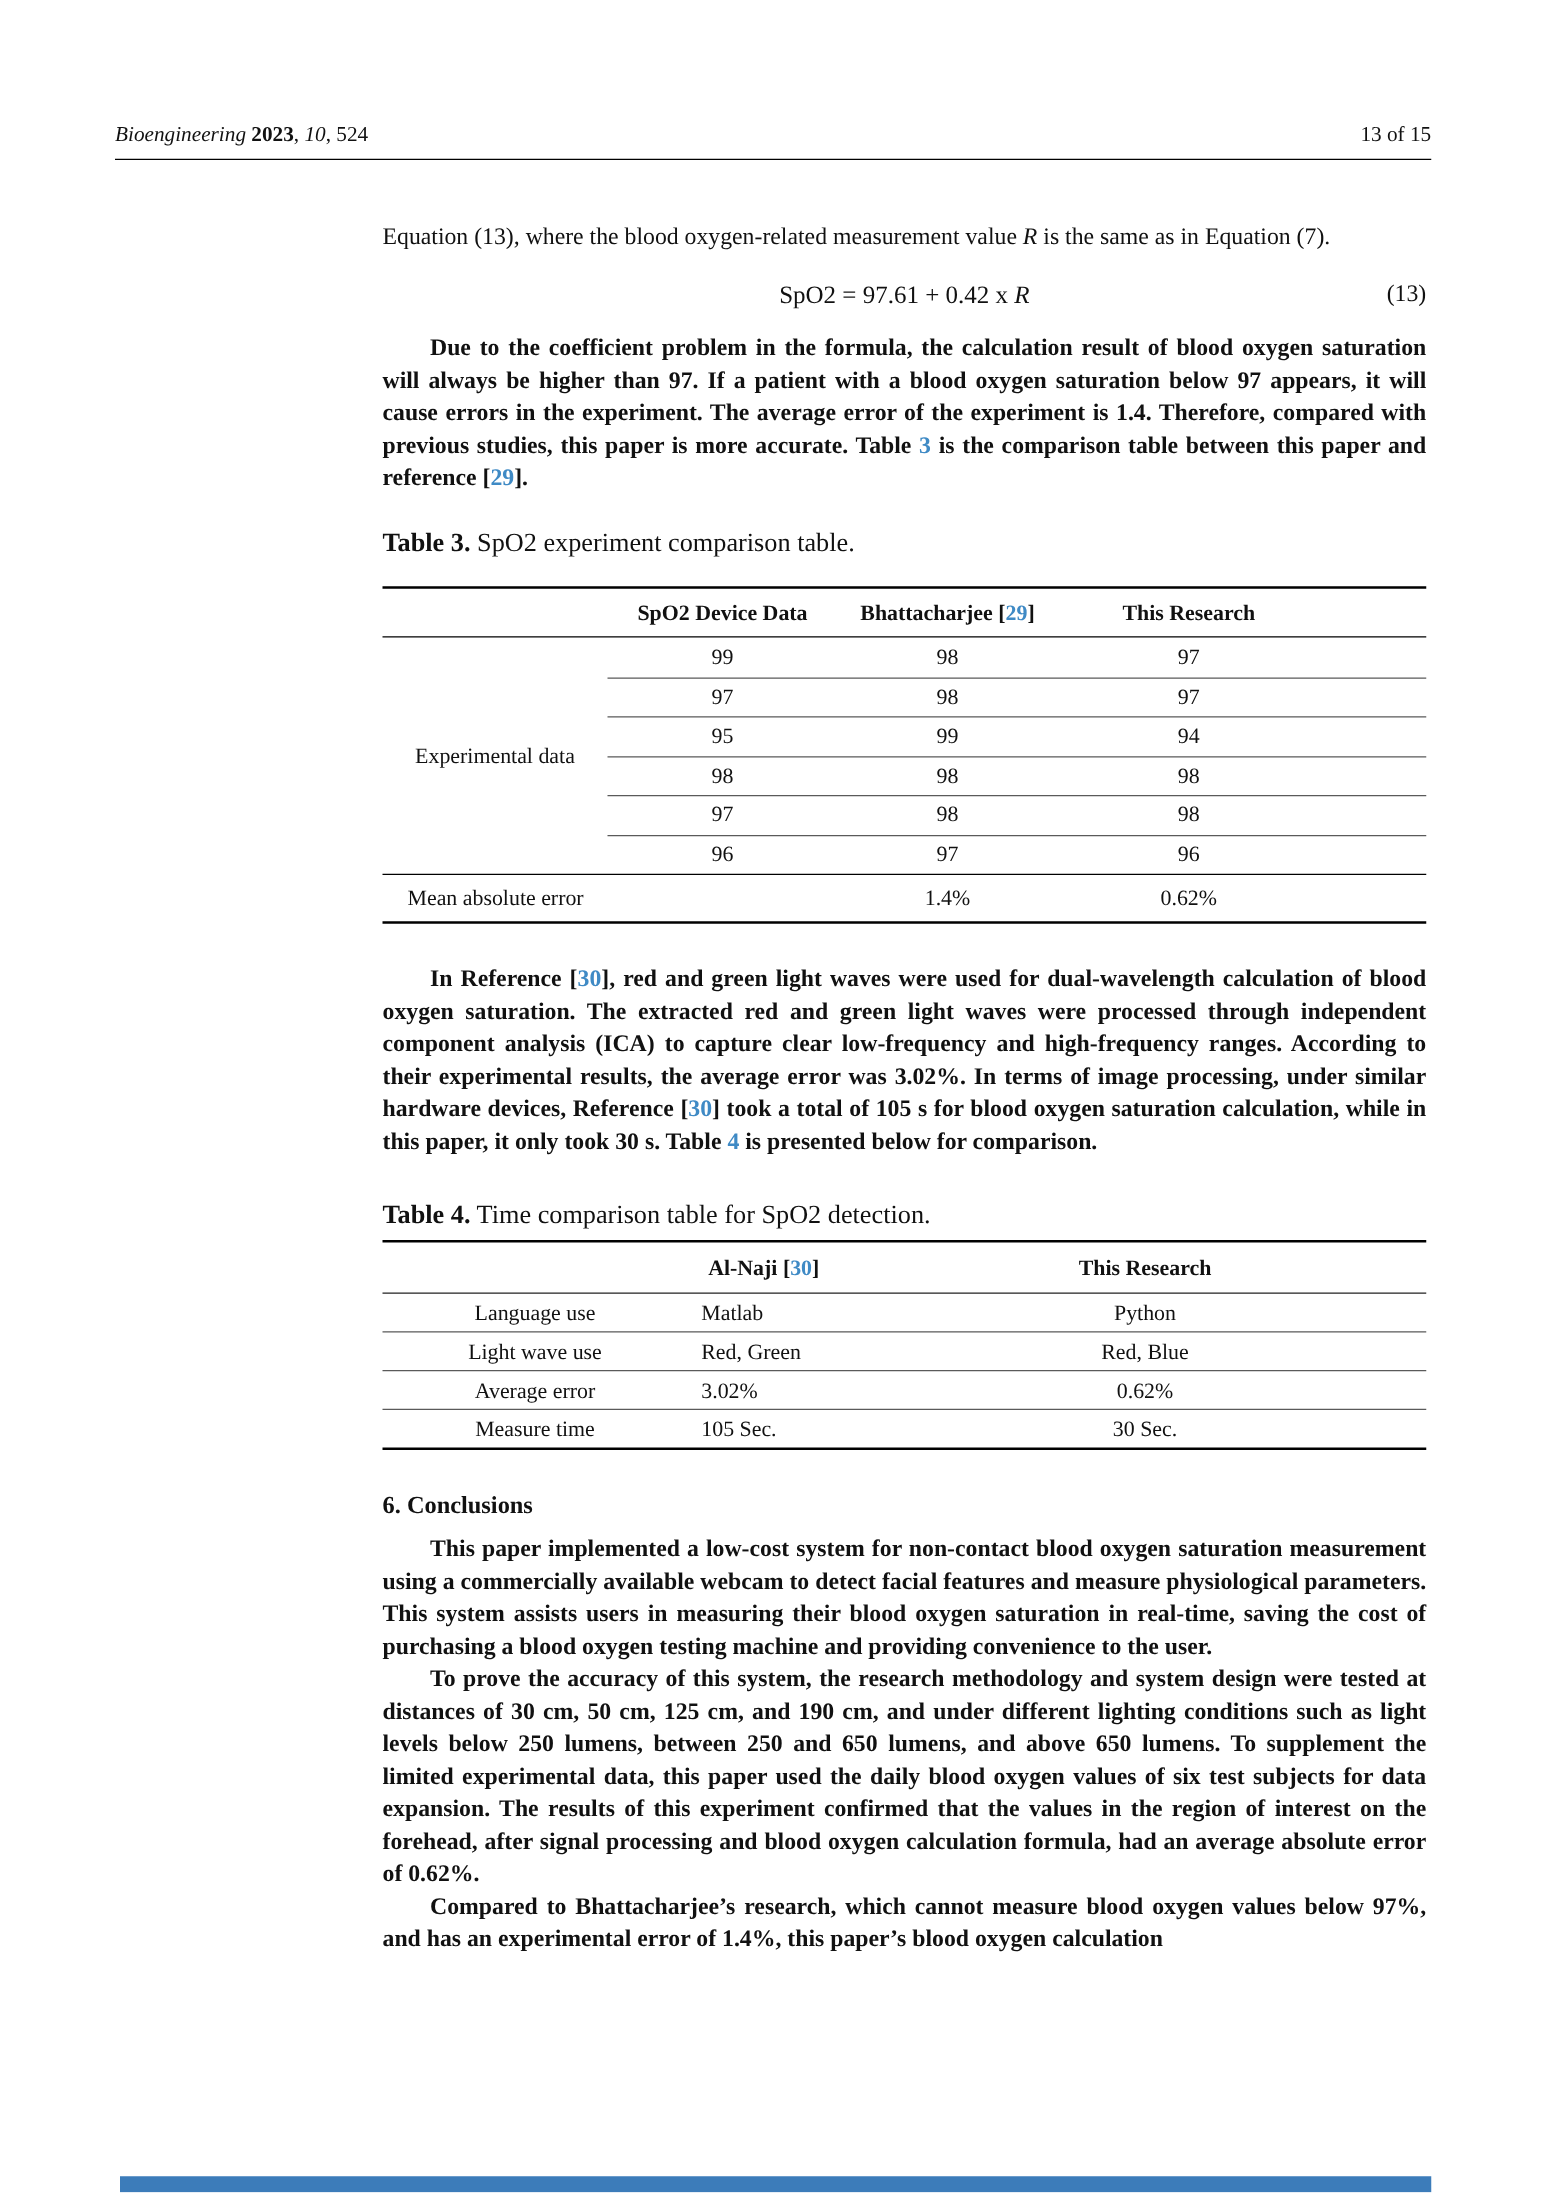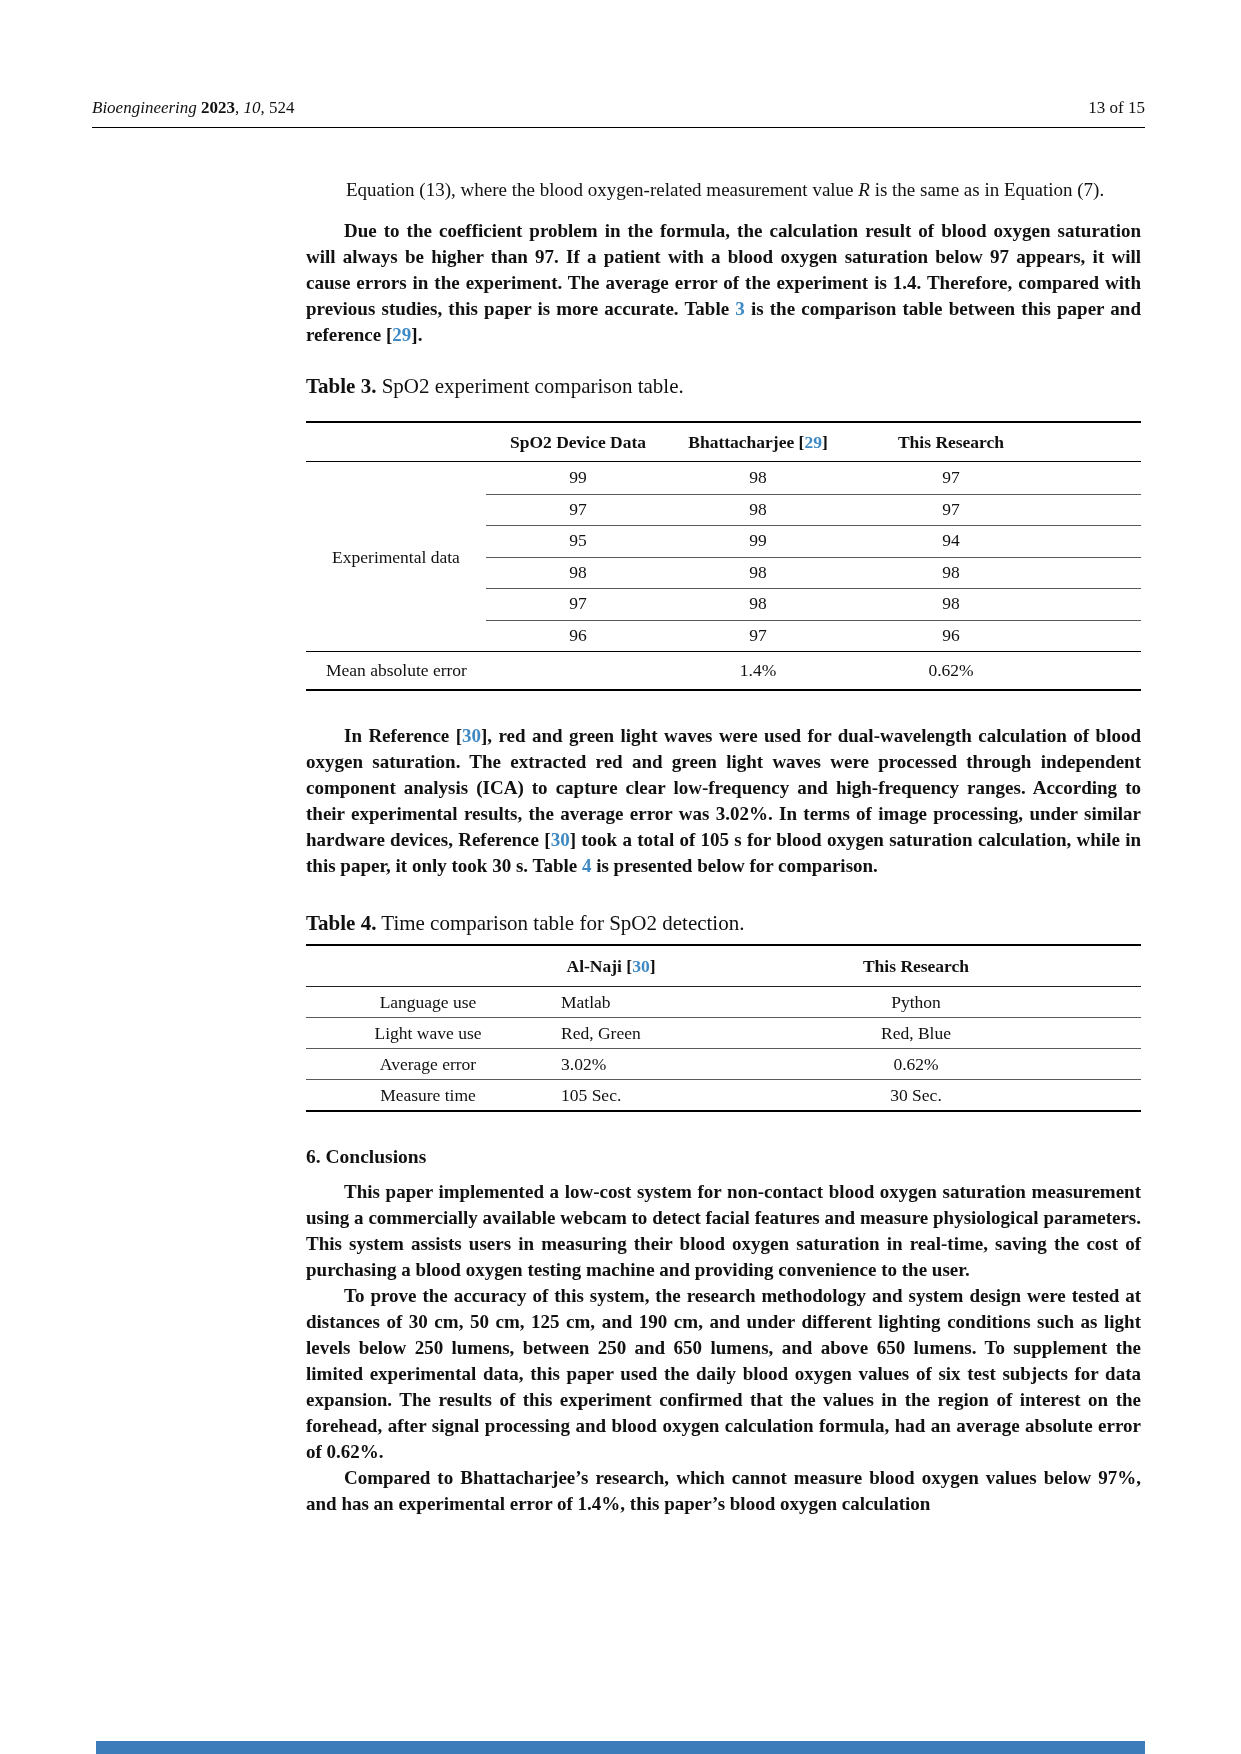--- a/index.html
+++ b/index.html
@@ -13,21 +13,21 @@
     font-family:"Liberation Serif","DejaVu Serif",serif;color:var(--text-color);
     box-sizing:border-box;padding:99px 96px 0 92px;overflow:hidden;border-radius:30px;
   }
   
   .hdr{display:flex;justify-content:space-between;font-size:17px;line-height:18px;}
   .header-rule{border:none;border-top:1.5px solid #000;margin:10px 0 0 0;}
   
   .body-col{margin-left:214px;width:835px;}
   .para{margin:0;text-align:justify;font-size:19px;line-height:26px;}
   .para.indent{text-indent:38px;font-weight:bold;}
-  .p-top{margin-top:49px;margin-left:40px;}
+  .p-top{margin-top:49px;}
   .seg-i{font-style:italic;}
   .seg-b{font-weight:bold;}
   .seg-link{color:var(--link-color);}
   
   .eq-row{position:relative;height:30px;line-height:30px;margin-top:18px;font-size:20px;text-align:center;}
   .eq-no{position:absolute;right:0;top:0;font-size:19px;}
   
   .caption{font-size:21px;line-height:22px;margin:27px 0 0 0;}
   .caption.cap4{margin-top:33px;}
   .cap-label{font-weight:bold;}
@@ -68,20 +68,24 @@
   <div class="hdr">
     <div><span class="seg-i">Bioengineering </span><span class="seg-b">2023</span><span>, </span><span class="seg-i">10</span><span>, 524</span></div>
     <div>13 of 15</div>
   </div>
   <hr class="header-rule">
 
   <div class="body-col">
 
     <p class="para p-top"><span>Equation (13), where the blood oxygen-related measurement value </span><span class="seg-i">R</span><span> is the same as in Equation (7).</span></p>
 
+    <div class="eq-row">
+      <span><span>SpO2 = 97.61 + 0.42 x </span><span class="seg-i">R</span></span>
+      <span class="eq-no">(13)</span>
+    </div>
 
     <p class="para indent" style="margin-top:15px;"><span>Due to the coefficient problem in the formula, the calculation result of blood oxygen saturation will always be higher than 97. If a patient with a blood oxygen saturation below 97 appears, it will cause errors in the experiment. The average error of the experiment is 1.4. Therefore, compared with previous studies, this paper is more accurate. Table </span><span class="seg-link">3</span><span> is the comparison table between this paper and reference [</span><span class="seg-link">29</span><span>].</span></p>
 
     <p class="caption"><span class="cap-label">Table 3.</span><span> SpO2 experiment comparison table.</span></p>
 
     <div class="t3">
       <div class="t3-hrow">
         <span class="cell c2">SpO2 Device Data</span>
         <span class="cell c3"><span>Bhattacharjee [</span><span class="seg-link">29</span><span>]</span></span>
         <span class="cell c4">This Research</span>

